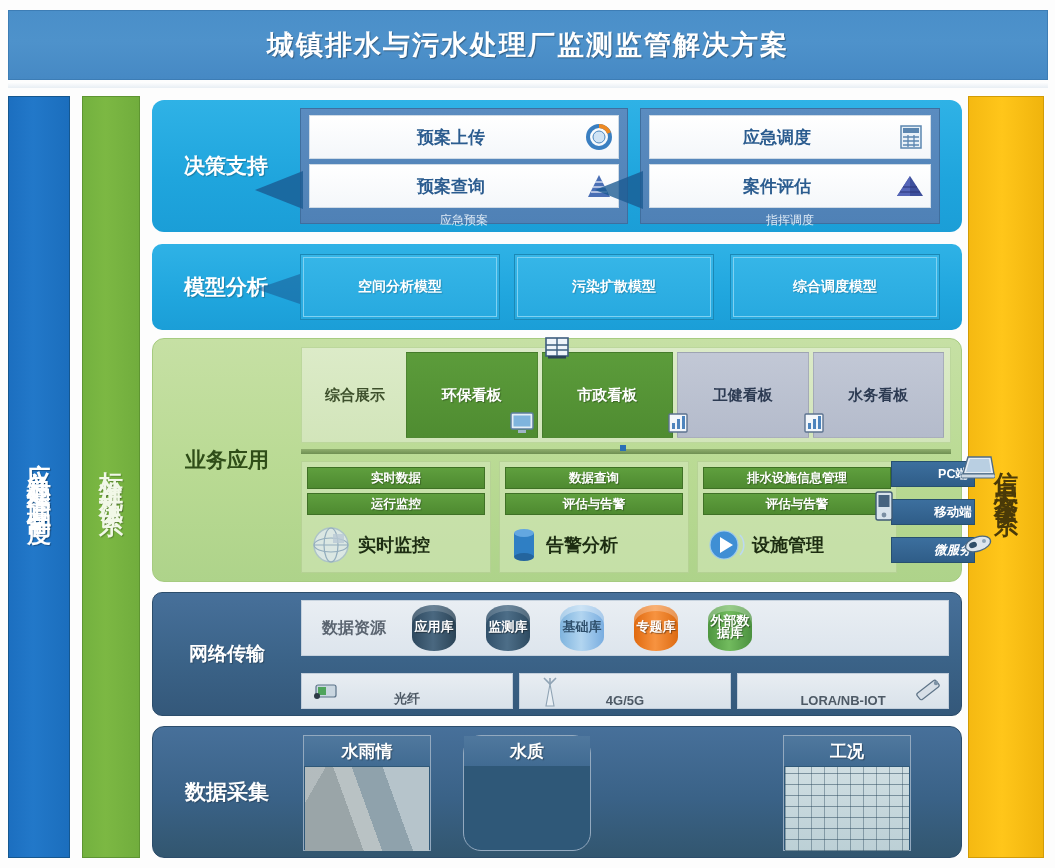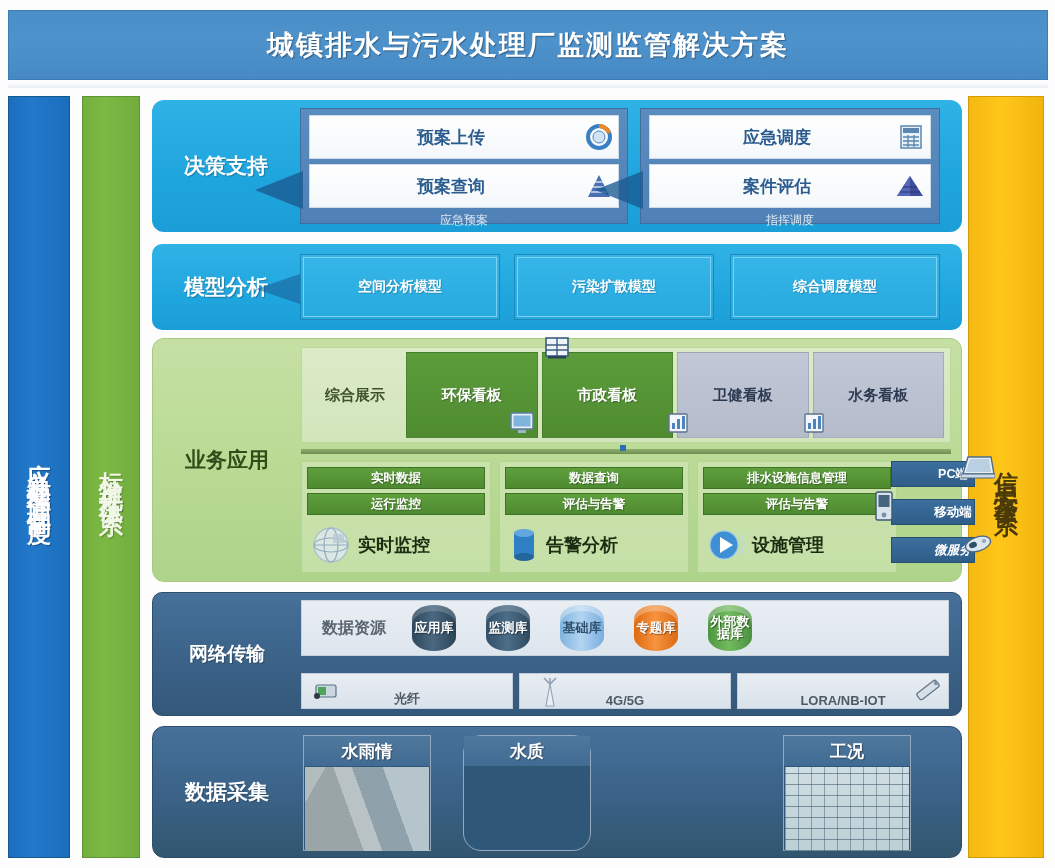--- a/index.html
+++ b/index.html
@@ -194,21 +194,21 @@
   #band-net{
     top:592px; width:810px; height:124px;
     background:linear-gradient(180deg,#47709a,#3b6388 55%,#34587a);
     border-radius:10px; border:1px solid #2c4d6b;
   }
   #band-net .band-label{ width:148px; font-size:19px; }
   .net-top{
     position:absolute; left:148px; top:7px; width:648px; height:56px;
     background:linear-gradient(180deg,#e9eef3,#dde5ed);
     border:1px solid #c6d2de;
-    display:flex; align-items:center;
+    display:flex; align-items:center;font-family:Liberation Mono, monospace;
   }
   .net-top .res-label{
     width:104px; text-align:center; font-size:16px; font-weight:bold; color:#5a6470;
   }
   .db{
     position:relative; width:56px; height:50px; margin-right:18px;
     display:flex; align-items:center; justify-content:center;
   }
   .db .cyl{
     position:absolute; left:6px; top:2px; width:44px; height:46px;

